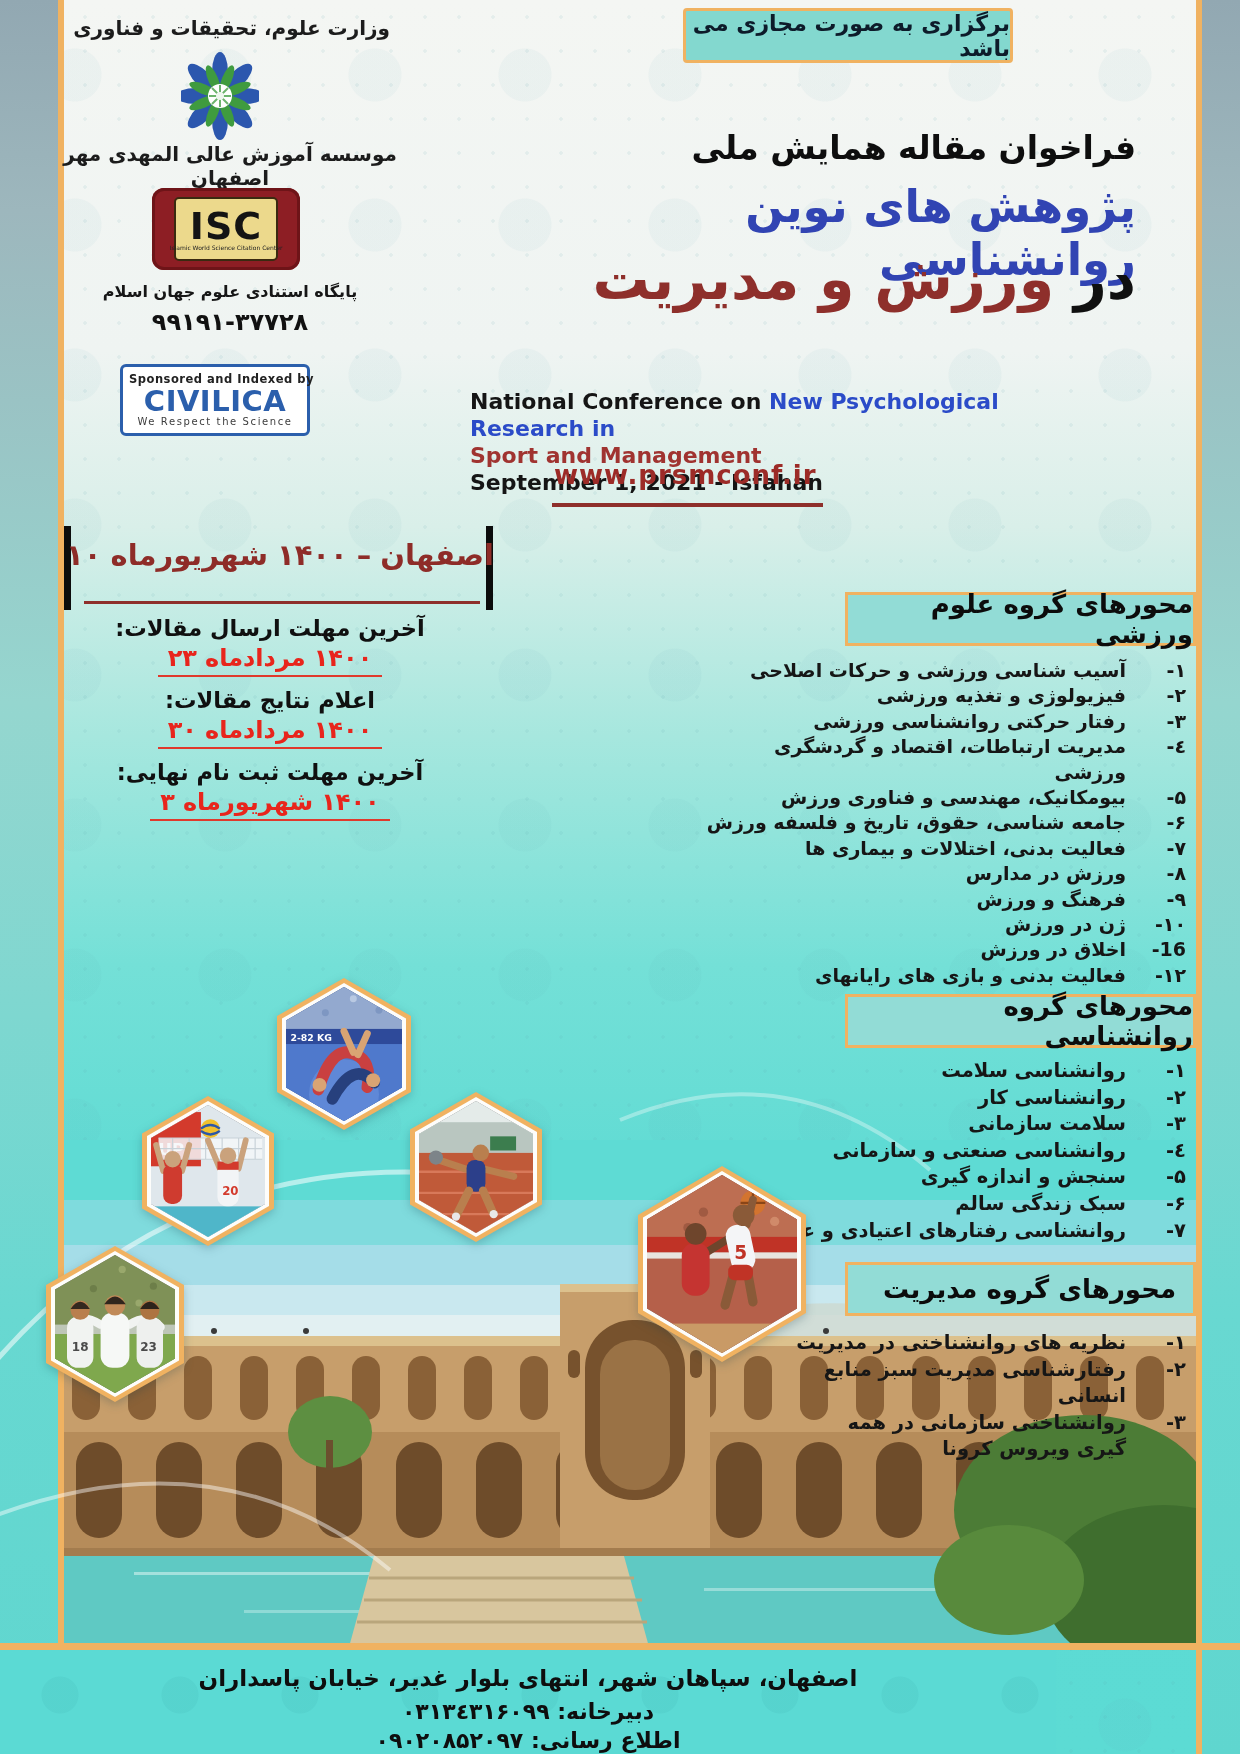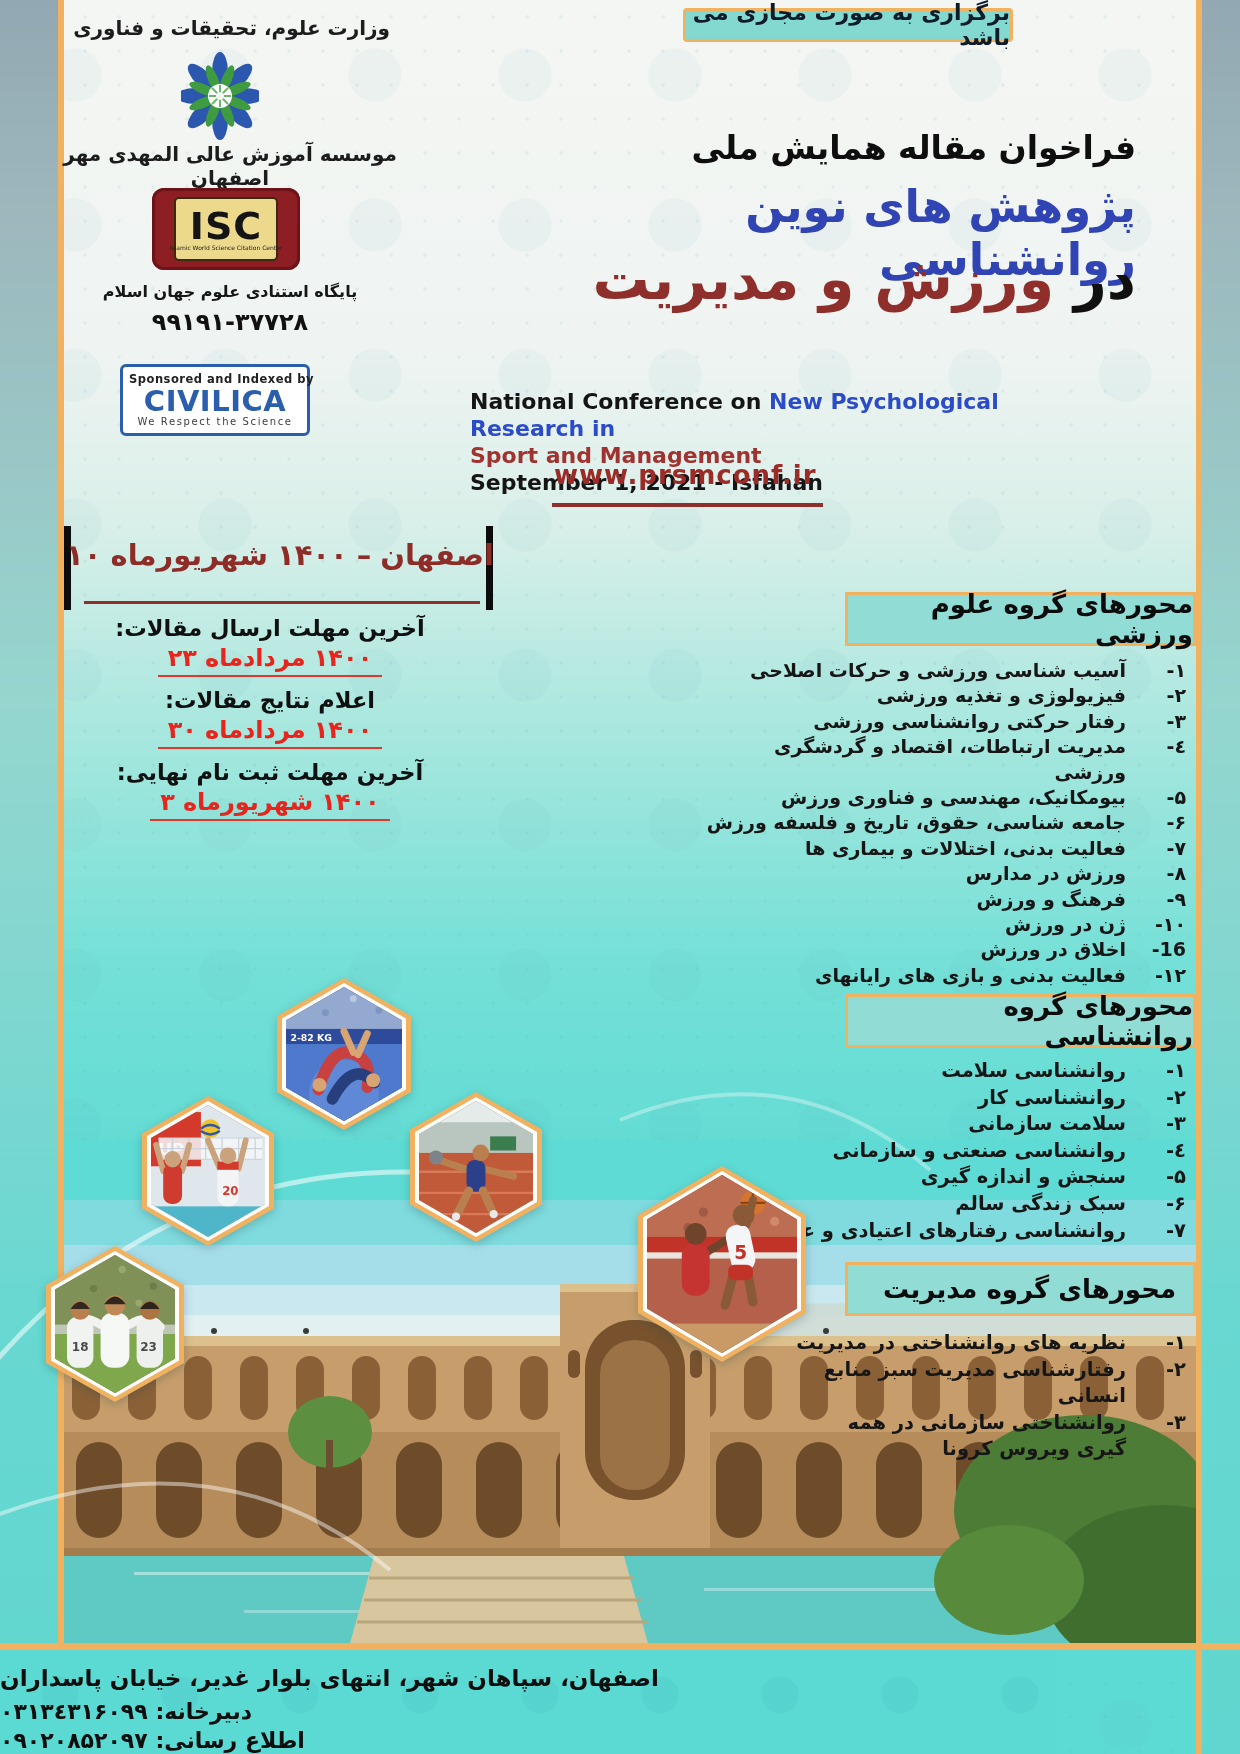--- a/index.html
+++ b/index.html
@@ -15,21 +15,21 @@
     background-image:linear-gradient(180deg,#92a8b2 0%,#9db7bd 12%,#95d6cf 40%,#68d8d1 75%,#5fd6cf 100%),
                      radial-gradient(circle,rgba(255,255,255,.30) 0 3px,transparent 4px),
                      radial-gradient(circle,rgba(20,80,90,.18) 0 2px,transparent 3px);
     background-blend-mode:normal,overlay,overlay;background-size:100% 100%,18px 24px,14px 18px;}
   .strip-left{left:0;width:58px;}
   .strip-right{right:0;width:38px;}
   .vline{position:absolute;top:0;height:100%;width:6px;background:#f0b261;z-index:3;}
   .vline-left{left:58px;}
   .vline-right{left:1196px;}
 
-  .badge{position:absolute;left:683px;top:8px;width:330px;height:34px;z-index:5;
+  .badge{position:absolute;left:683px;top:8px;width:330px;height:55px;z-index:5;
     background:#83d8cf;border:3px solid #f0b261;border-radius:4px;display:flex;align-items:center;justify-content:center;
     font-size:22px;font-weight:bold;color:#0d1b2a;}
   .ministry{position:absolute;left:70px;top:16px;width:320px;z-index:5;font-size:20px;font-weight:bold;color:#1c1c1c;}
   .flower{position:absolute;left:181px;top:50px;z-index:5;}
   .institute{position:absolute;left:50px;top:142px;width:360px;z-index:5;text-align:center;font-size:20px;font-weight:bold;color:#1c1c1c;}
 
   .isc{position:absolute;left:152px;top:188px;width:148px;height:82px;z-index:5;background:#8d1e24;border-radius:12px;
     display:flex;align-items:center;justify-content:center;box-shadow:inset 0 0 0 3px #6e1418;}
   .isc-inner{width:104px;height:64px;background:#ecd98c;border-radius:5px;border:2px solid #3a2a10;
     display:flex;flex-direction:column;align-items:center;justify-content:center;}
@@ -96,21 +96,21 @@
   .hex-soccer{left:46px;top:1246px;width:138px;height:156px;}
   .hex-basketball{left:638px;top:1166px;width:168px;height:196px;}
 
   .bridge{position:absolute;left:64px;top:1140px;width:1132px;height:507px;z-index:4;}
   .bridge svg{display:block;}
   .ua{fill:#8a6137;}
   .la{fill:#6e4c2a;}
   .swoosh{position:absolute;left:0;top:1000px;z-index:5;pointer-events:none;}
 
   .bottom-line{position:absolute;left:0;top:1643px;width:1240px;height:7px;background:#f0b261;z-index:7;}
-  .footer{position:absolute;left:0;top:1650px;width:1056px;height:104px;z-index:7;background:#5bdad4;text-align:left;padding-top:13px;
+  .footer{position:absolute;left:0;top:1650px;width:1056px;height:104px;z-index:7;background:#5bdad4;text-align:center;padding-top:13px;
     background-image:radial-gradient(circle,rgba(20,120,130,.07) 0 18px,transparent 19px);background-size:120px 90px;}
   .addr{font-size:23px;font-weight:bold;color:#0e0e0e;line-height:30px;margin-bottom:4px;}
   .phone{font-size:22px;font-weight:bold;color:#0e0e0e;line-height:29px;}
 </style>
 </head>
 <body>
 
 <div class="poster">
   <div class="pattern-overlay"></div>
   <div class="strip strip-left"></div>

